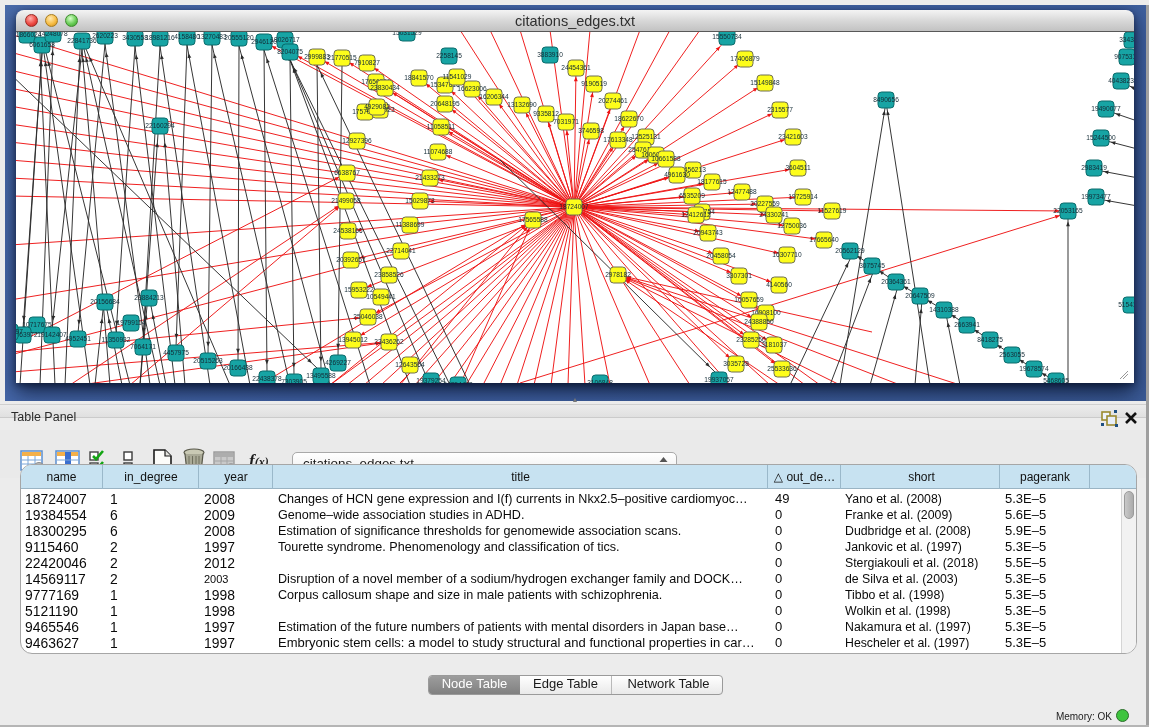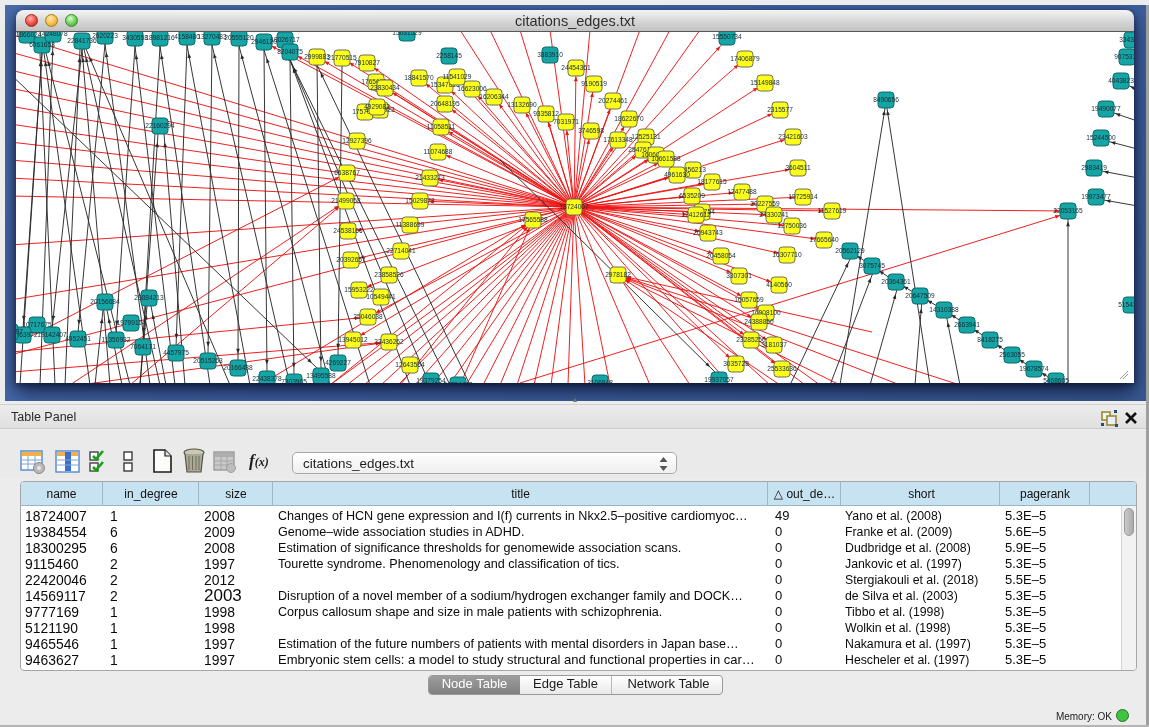--- a/index.html
+++ b/index.html
@@ -5,26 +5,26 @@
 #root {position:relative;width:1149px;height:727px}
 .abs {position:absolute}
 #desktop {left:5px;top:5px;width:1141px;height:396px;background:linear-gradient(135deg,#4a6cab 0%,#4163a6 45%,#3a5a95 100%);overflow:hidden}
 #rstrip {left:1146px;top:5px;width:3px;height:722px;background:#9f9f9f}
 #macwin {left:11px;top:5px;width:1118px;height:373px;border-radius:8px 8px 0 0;box-shadow:0 9px 20px rgba(2,8,30,.7),0 2px 6px rgba(2,8,30,.5)}
 #titlebar {left:0;top:0;width:1118px;height:22px;border-radius:8px 8px 0 0;background:linear-gradient(#f4f4f4,#d6d6d6 55%,#c2c2c2);border-bottom:1px solid #585858}
 #title {width:100%;text-align:center;top:3px;font-size:14.5px;color:#2f2f2f}
 .tl {width:13px;height:13px;border-radius:50%;top:4px}
 #canvas {left:0;top:22px;width:1118px;height:351px;background:#fff;overflow:hidden}
 #divarrow {left:569px;top:397px;width:12px;height:6px;color:#777;font-size:7px;text-align:center;line-height:6px}
-#tphead {left:0;top:404px;width:1146px;height:25px;background:linear-gradient(#ececec,#e0e0e0);border-top:1px solid #d0d0d0;border-bottom:1px solid #cbcbcb}
+#tphead {left:0;top:404px;width:1146px;height:14px;background:linear-gradient(#ececec,#e0e0e0);border-top:1px solid #d0d0d0;border-bottom:1px solid #cbcbcb}
 #tphead span {position:absolute;left:11px;top:5px;font-size:12.5px;color:#2a2a2a}
 #tbar {left:0;top:430px;width:1146px;height:48px;background:#eaeaea}
 #combo {left:292px;top:452px;width:385px;height:22px;background:linear-gradient(#ffffff,#efefef);border:1px solid #a9a9a9;border-radius:5px}
 #combo span {position:absolute;left:10px;top:3px;font-size:13.4px;color:#1c1c1c}
-#tablebox {left:20px;top:481px;width:1117px;height:190px;background:#fff;border:1px solid #a6a6a6;border-radius:4px;overflow:hidden;font-size:12px}
+#tablebox {left:20px;top:464px;width:1117px;height:190px;background:#fff;border:1px solid #a6a6a6;border-radius:12px;overflow:hidden;font-size:12px}
 #thead {position:absolute;left:0;top:0;width:1115px;height:24px;background:#c7e2f1;border-bottom:1px solid #9ab4c4}
 .hc {position:absolute;top:0;height:24px;border-right:1px solid #9ab8ca;text-align:center;line-height:24px;color:#111;font-size:12px}
 .trow {position:absolute;left:0;width:1100px;height:16px}
 .trow span {position:absolute;top:0;line-height:16px;white-space:nowrap;color:#0a0a0a}
 #vsb {position:absolute;right:0;top:24px;width:15px;height:165px;background:#f2f2f2;border-left:1px solid #d5d5d5}
 #vthumb {position:absolute;left:2px;top:2px;width:10px;height:28px;border-radius:5px;background:linear-gradient(90deg,#c9c9c9,#ababab);border:1px solid #9a9a9a}
 #tabs {left:428px;top:675px;width:295px;height:20px;border:1px solid #9a9a9a;border-radius:4px;background:linear-gradient(#ffffff,#e9e9e9);overflow:hidden}
 #seg1 {position:absolute;left:0;top:0;width:91px;height:20px;background:linear-gradient(#9d9d9d,#7d7d7d);color:#fff;text-align:center;line-height:15px;font-size:13px}
 .seg {position:absolute;top:0;height:20px;color:#1a1a1a;text-align:center;line-height:15px;font-size:13px}
 #mem {right:44px;top:709px;font-size:10px;color:#222}
@@ -717,21 +717,21 @@
       <span>citations_edges.txt</span>
   <svg style="position:absolute;right:8px;top:4px" width="9" height="14" viewBox="0 0 9 14">
     <path d="M4.5,0 L8.5,5 L0.5,5 Z" fill="#555"></path>
         <path d="M4.5,14 L8.5,9 L0.5,9 Z" fill="#555"></path>
   </svg>
 </div>
 <div id="tablebox" class="abs">
   <div id="thead">
     <div class="hc" style="left:0;width:82px">name</div>
     <div class="hc" style="left:83px;width:95px">in_degree</div>
-    <div class="hc" style="left:179px;width:73px">size</div>
+    <div class="hc" style="left:179px;width:73px">year</div>
     <div class="hc" style="left:253px;width:494px">title</div>
     <div class="hc" style="left:748px;width:72px">△ out_de…</div>
     <div class="hc" style="left:823px;width:156px">short</div>
     <div class="hc" style="left:980px;width:89px">pagerank</div>
   </div>
   <div class="trow" style="top:26px">
 <span style="left:4px;font-size:13.9px">18724007</span>
         <span style="left:89px;font-size:13.9px">1</span>
         <span style="left:183px;font-size:13.9px">2008</span>
         <span style="left:257px;font-size:12.6px">Changes of HCN gene expression and I(f) currents in Nkx2.5–positive cardiomyoc…</span>
@@ -770,21 +770,21 @@
 <span style="left:4px;font-size:13.9px">22420046</span>
         <span style="left:89px;font-size:13.9px">2</span>
         <span style="left:183px;font-size:13.9px">2012</span>
         <span style="left:754px;font-size:13px">0</span>
         <span style="left:824px;font-size:12.3px">Stergiakouli et al. (2018)</span>
         <span style="left:984px;font-size:13px">5.5E–5</span>
       </div>
       <div class="trow" style="top:106px">
 <span style="left:4px;font-size:13.9px">14569117</span>
         <span style="left:89px;font-size:13.9px">2</span>
-        <span style="left:183px;font-size:17px">2003</span>
+        <span style="left:183px;font-size:11px">2003</span>
         <span style="left:257px;font-size:12.6px">Disruption of a novel member of a sodium/hydrogen exchanger family and DOCK…</span>
         <span style="left:754px;font-size:13px">0</span>
         <span style="left:824px;font-size:12.3px">de Silva et al. (2003)</span>
         <span style="left:984px;font-size:13px">5.3E–5</span>
       </div>
       <div class="trow" style="top:122px">
 <span style="left:4px;font-size:13.9px">9777169</span>
         <span style="left:89px;font-size:13.9px">1</span>
         <span style="left:183px;font-size:13.9px">1998</span>
         <span style="left:257px;font-size:12.6px">Corpus callosum shape and size in male patients with schizophrenia.</span>

